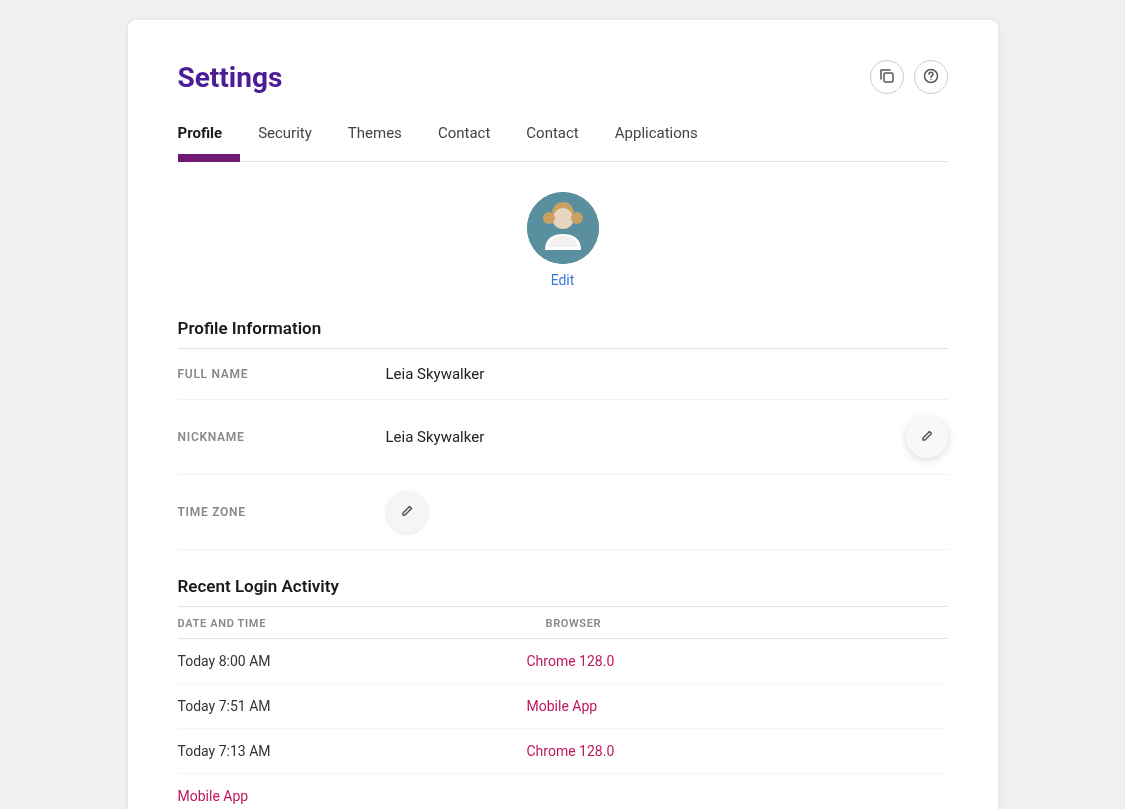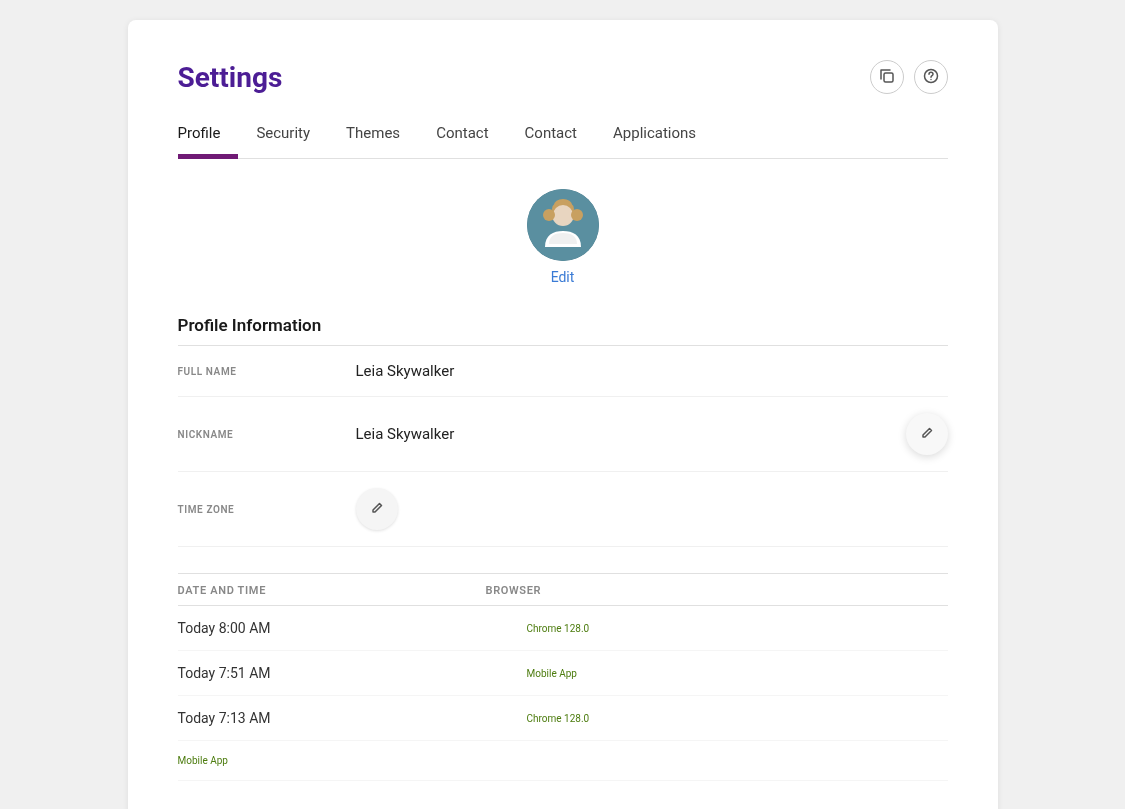--- a/index.html
+++ b/index.html
@@ -76,22 +76,22 @@
       margin-bottom: -1px;
       font-weight: 400;
     }
 
     .tab:first-child {
       padding-left: 0;
     }
 
     .tab.active {
       color: #1a1a1a;
-      font-weight: 400;
-      border-bottom: 5px solid #701a75;
+      font-weight: 700;
+      border-bottom: 8px solid #701a75;
     }
 
     .avatar-section {
       display: flex;
       flex-direction: column;
       align-items: center;
       margin-bottom: 30px;
     }
 
     .avatar-circle {
@@ -137,22 +137,22 @@
 
     .info-row {
       display: flex;
       align-items: center;
       padding: 16px 0;
       border-bottom: 1px solid #f0f0f0;
       position: relative;
     }
 
     .info-label {
-      width: 178px;
-      font-size: 10px;
+      width: 208px;
+      font-size: 12px;
       font-weight: 600;
       color: #888;
       letter-spacing: 0.06em;
       text-transform: uppercase;
     }
 
     .info-value {
       flex: 1;
       font-size: 15px;
       color: #222;
@@ -182,21 +182,21 @@
       margin-top: 10px;
     }
 
     .login-table-header {
       display: flex;
       padding: 10px 0 8px;
       border-bottom: 1px solid #e0e0e0;
     }
 
     .col-datetime {
-      width: 308px;
+      width: 368px;
       font-size: 11px;
       font-weight: 600;
       color: #888;
       letter-spacing: 0.06em;
       text-transform: uppercase;
     }
 
     .col-browser {
       flex: 1;
       font-size: 11px;
@@ -215,22 +215,22 @@
     }
 
     .login-datetime {
       width: 320px;
       font-size: 14px;
       color: #333;
     }
 
     .login-browser {
       flex: 1;
-      font-size: 10px;
-      color: #4d7c0f;
+      font-size: 14px;
+      color: #be185d;
     }
   </style>
 </head>
 <body>
 
 <div class="settings-card">
   <div class="header-row">
     <h1 class="page-title">Settings</h1>
     <div class="header-icons">
       <button class="icon-btn" title="Copy">
@@ -313,20 +313,21 @@
         <span>
           <svg width="14" height="14" viewBox="0 0 14 14" fill="none" stroke="#555" stroke-width="1.5">
             <path d="M9.5 2.5L11.5 4.5L5 11H3V9L9.5 2.5Z" stroke-linejoin="round"></path>
           </svg>
         </span>
       </button>
     </div>
   </div>
 
   <div class="recent-login-section">
+    <p class="section-title">Recent Login Activity</p>
     <hr class="divider">
 
     <div class="login-table-header">
       <span class="col-datetime">DATE AND TIME</span>
       <span class="col-browser">BROWSER</span>
     </div>
 
     <div class="login-row">
       <span class="login-datetime">Today 8:00 AM</span>
       <span class="login-browser">Chrome 128.0</span>

